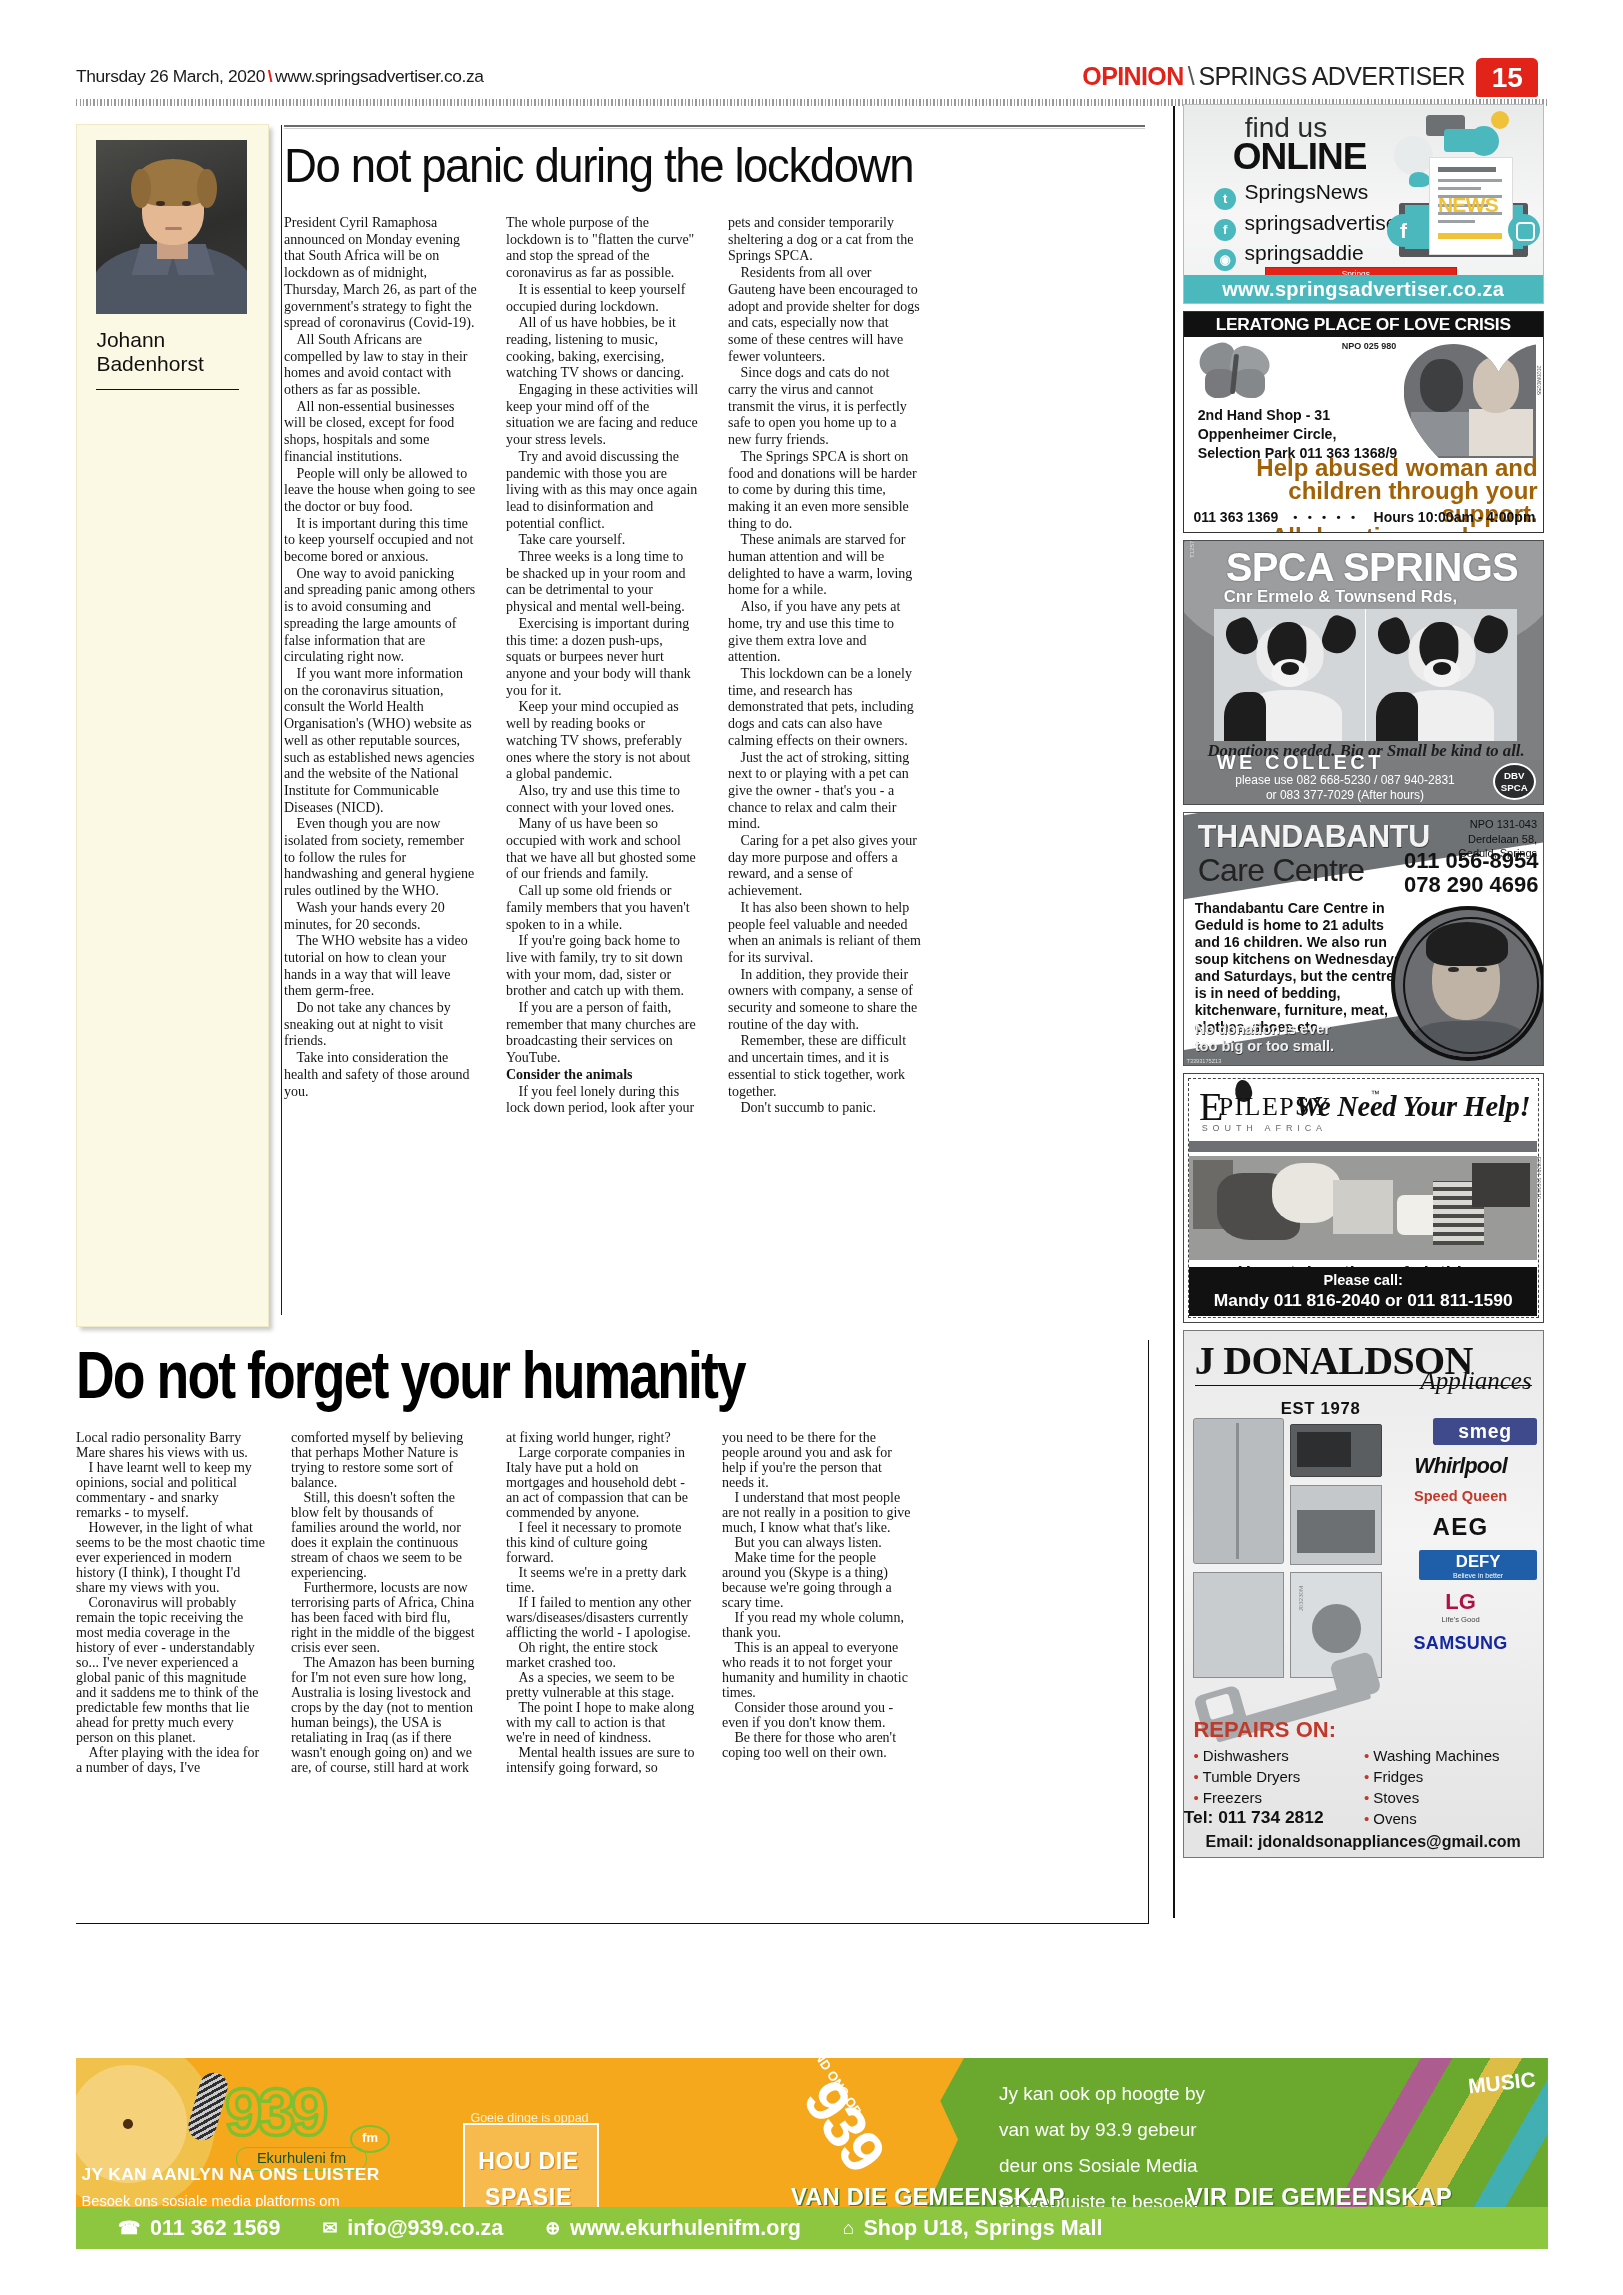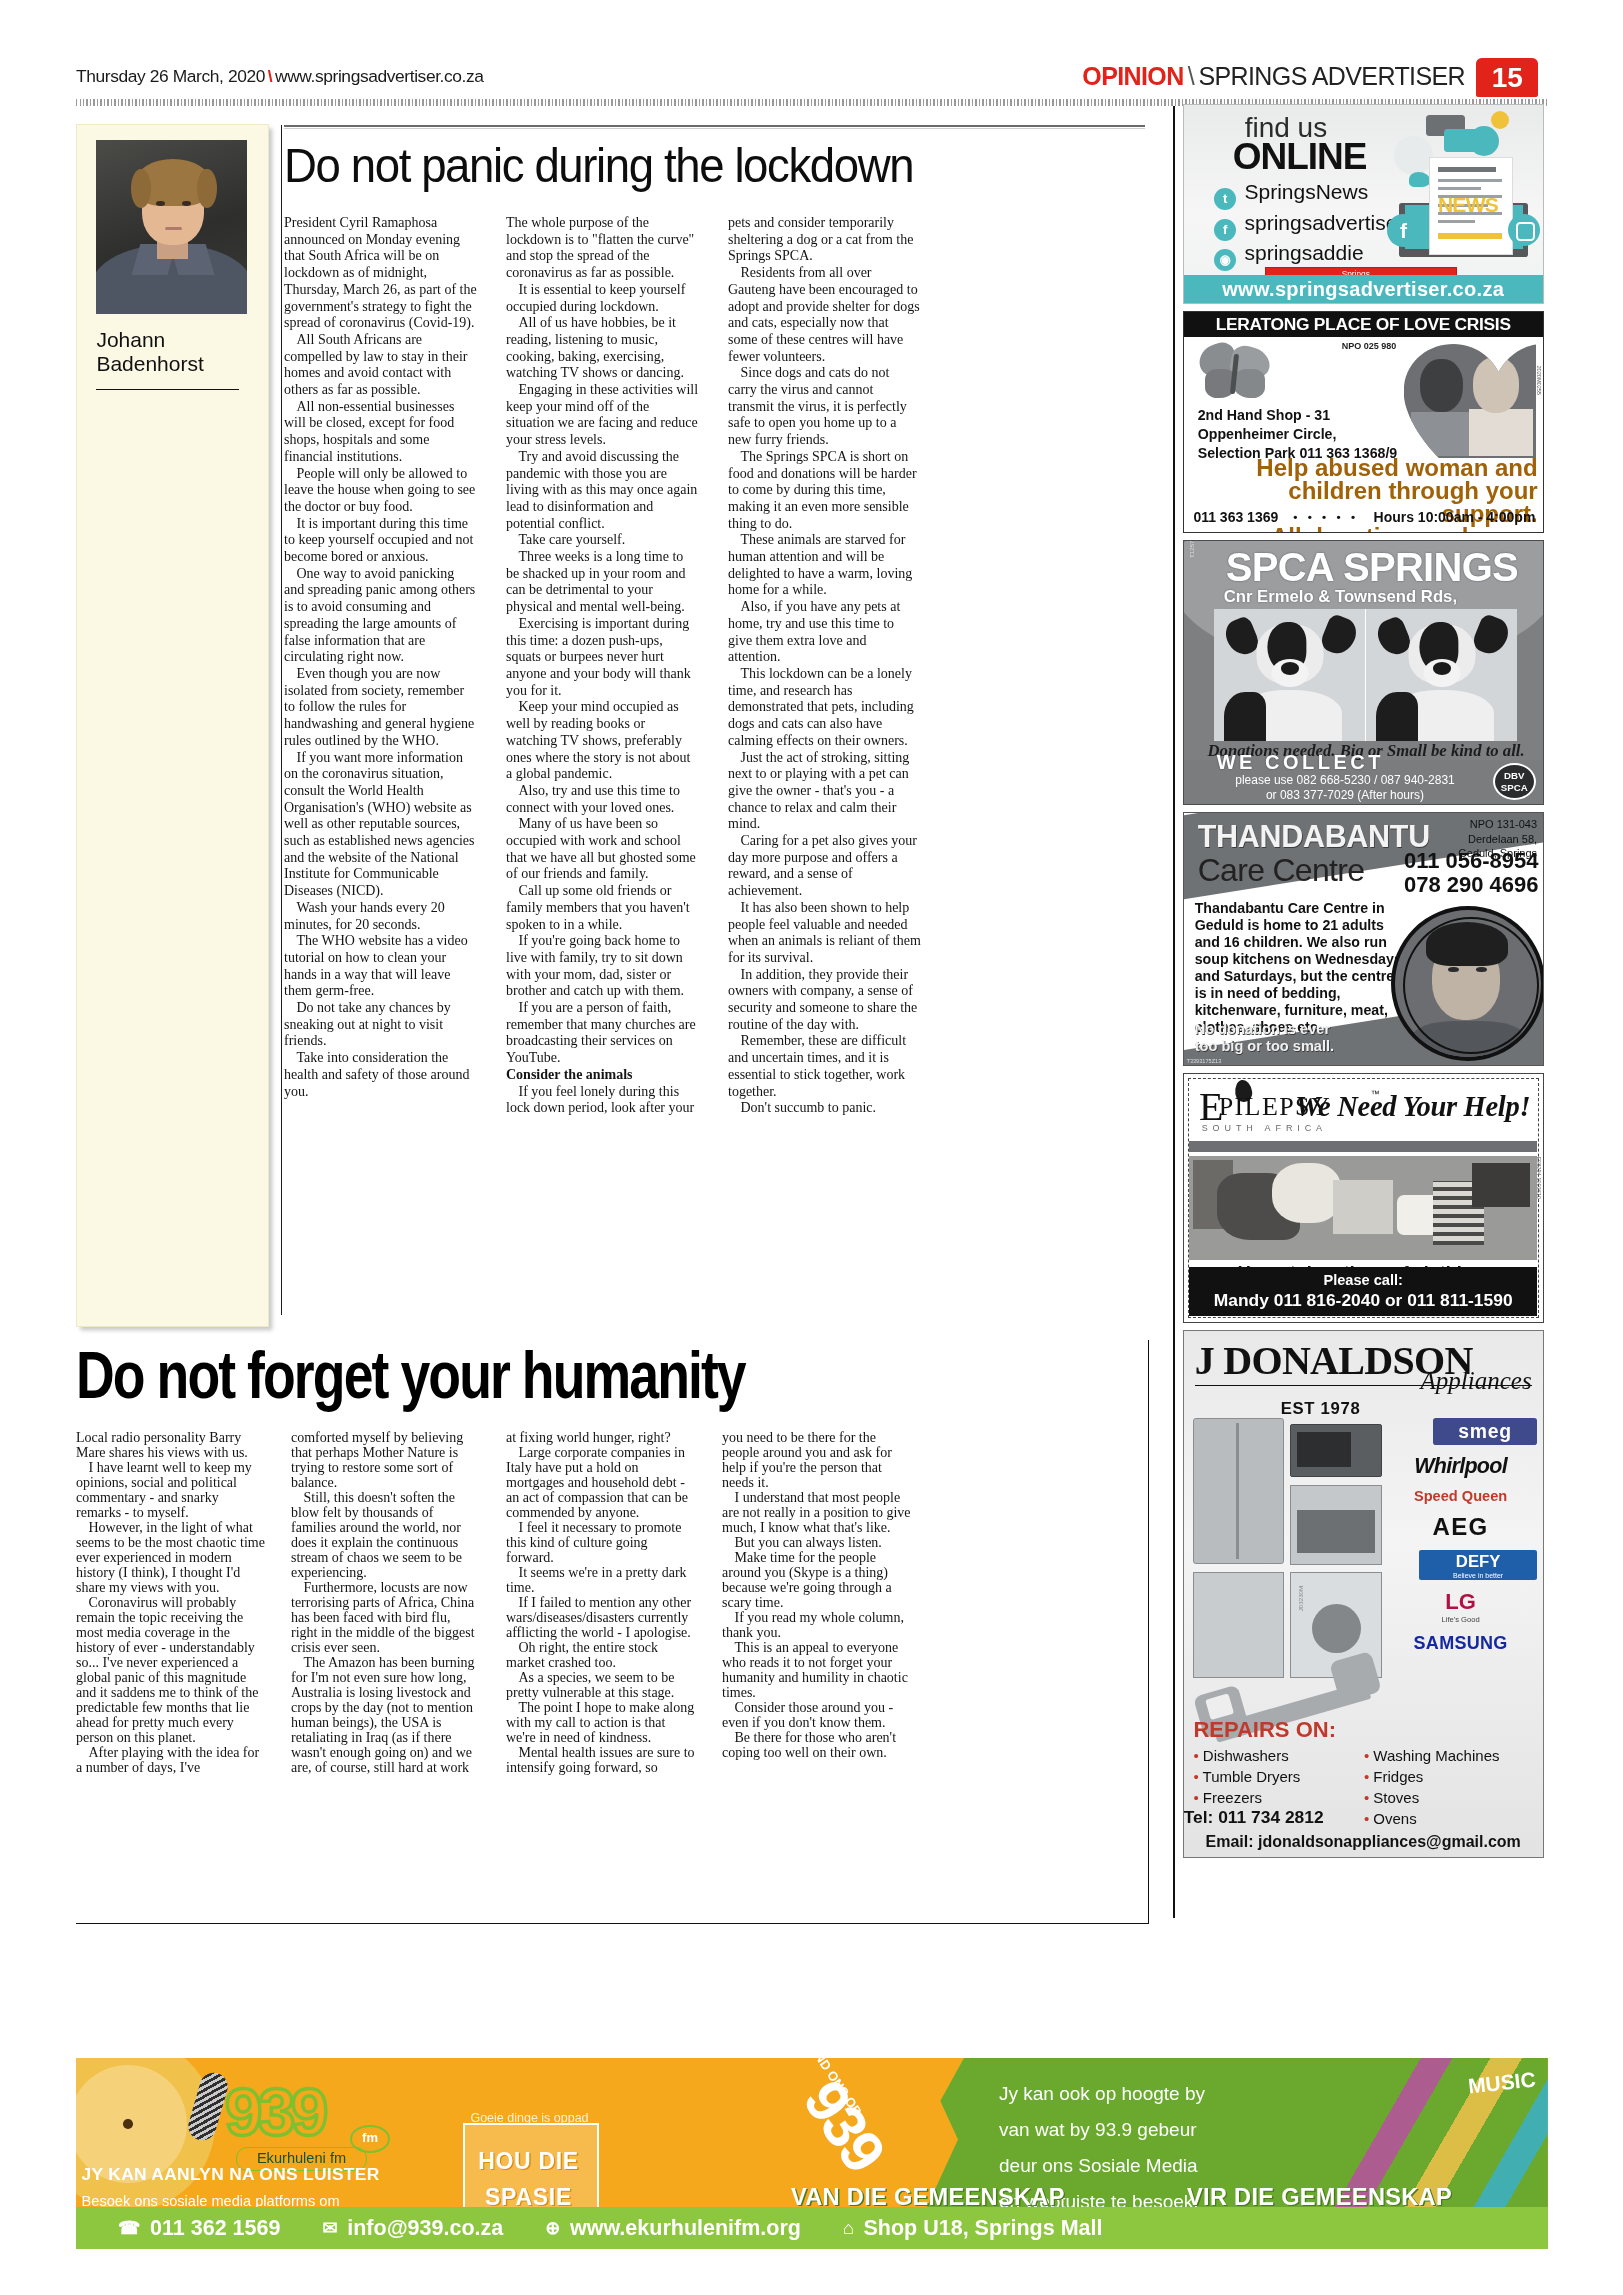--- a/index.html
+++ b/index.html
@@ -352,22 +352,22 @@
     <div class="headline1">Do not panic during the lockdown</div>
 
     <div class="cols1">
       <div class="col c1">
           <p class="noind">President Cyril Ramaphosa announced on Monday evening that South Africa will be on lockdown as of midnight, Thursday, March 26, as part of the government's strategy to fight the spread of coronavirus (Covid-19).</p>
           <p>All South Africans are compelled by law to stay in their homes and avoid contact with others as far as possible.</p>
           <p>All non-essential businesses will be closed, except for food shops, hospitals and some financial institutions.</p>
           <p>People will only be allowed to leave the house when going to see the doctor or buy food.</p>
           <p>It is important during this time to keep yourself occupied and not become bored or anxious.</p>
           <p>One way to avoid panicking and spreading panic among others is to avoid consuming and spreading the large amounts of false information that are circulating right now.</p>
+          <p>If you want more information on the coronavirus situation, consult the World Health Organisation's (WHO) website as well as other reputable sources, such as established news agencies and the website of the National Institute for Communicable Diseases (NICD).</p>
           <p>Even though you are now isolated from society, remember to follow the rules for handwashing and general hygiene rules outlined by the WHO.</p>
-          <p>If you want more information on the coronavirus situation, consult the World Health Organisation's (WHO) website as well as other reputable sources, such as established news agencies and the website of the National Institute for Communicable Diseases (NICD).</p>
           <p>Wash your hands every 20 minutes, for 20 seconds.</p>
           <p>The WHO website has a video tutorial on how to clean your hands in a way that will leave them germ-free.</p>
           <p>Do not take any chances by sneaking out at night to visit friends.</p>
           <p>Take into consideration the health and safety of those around you.</p>
         </div>
       <div class="col c2">
           <p class="noind">The whole purpose of the lockdown is to "flatten the curve" and stop the spread of the coronavirus as far as possible.</p>
           <p>It is essential to keep yourself occupied during lockdown.</p>
           <p>All of us have hobbies, be it reading, listening to music, cooking, baking, exercising, watching TV shows or dancing.</p>
           <p>Engaging in these activities will keep your mind off of the situation we are facing and reduce your stress levels.</p>

